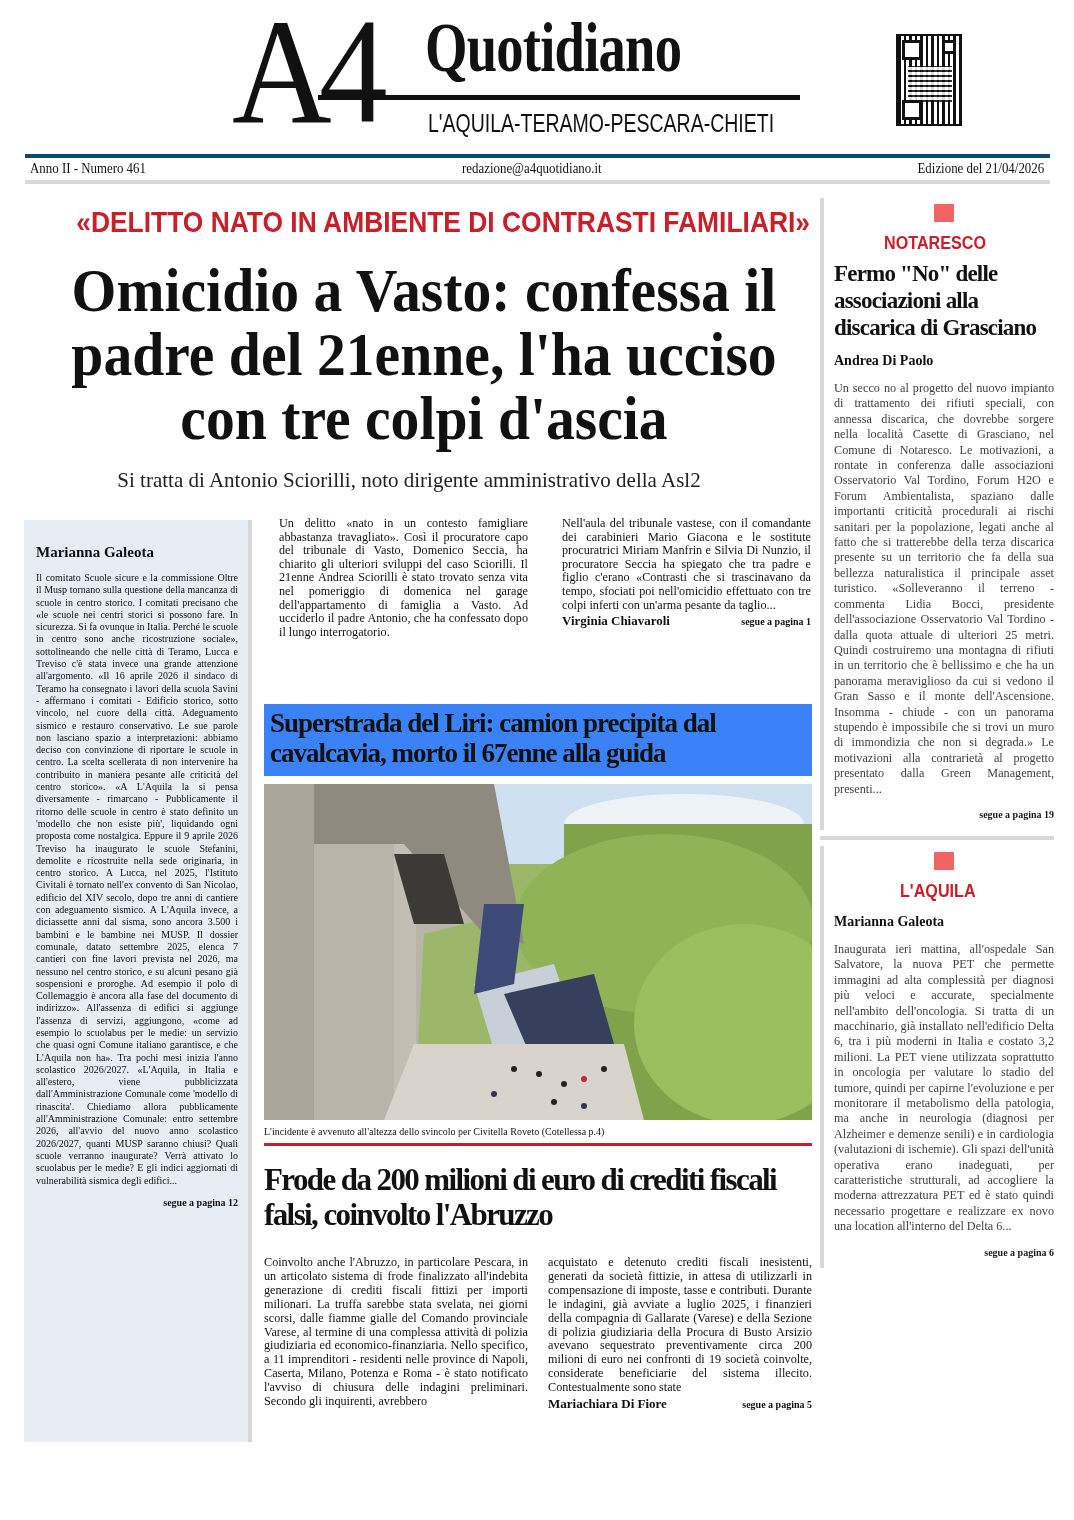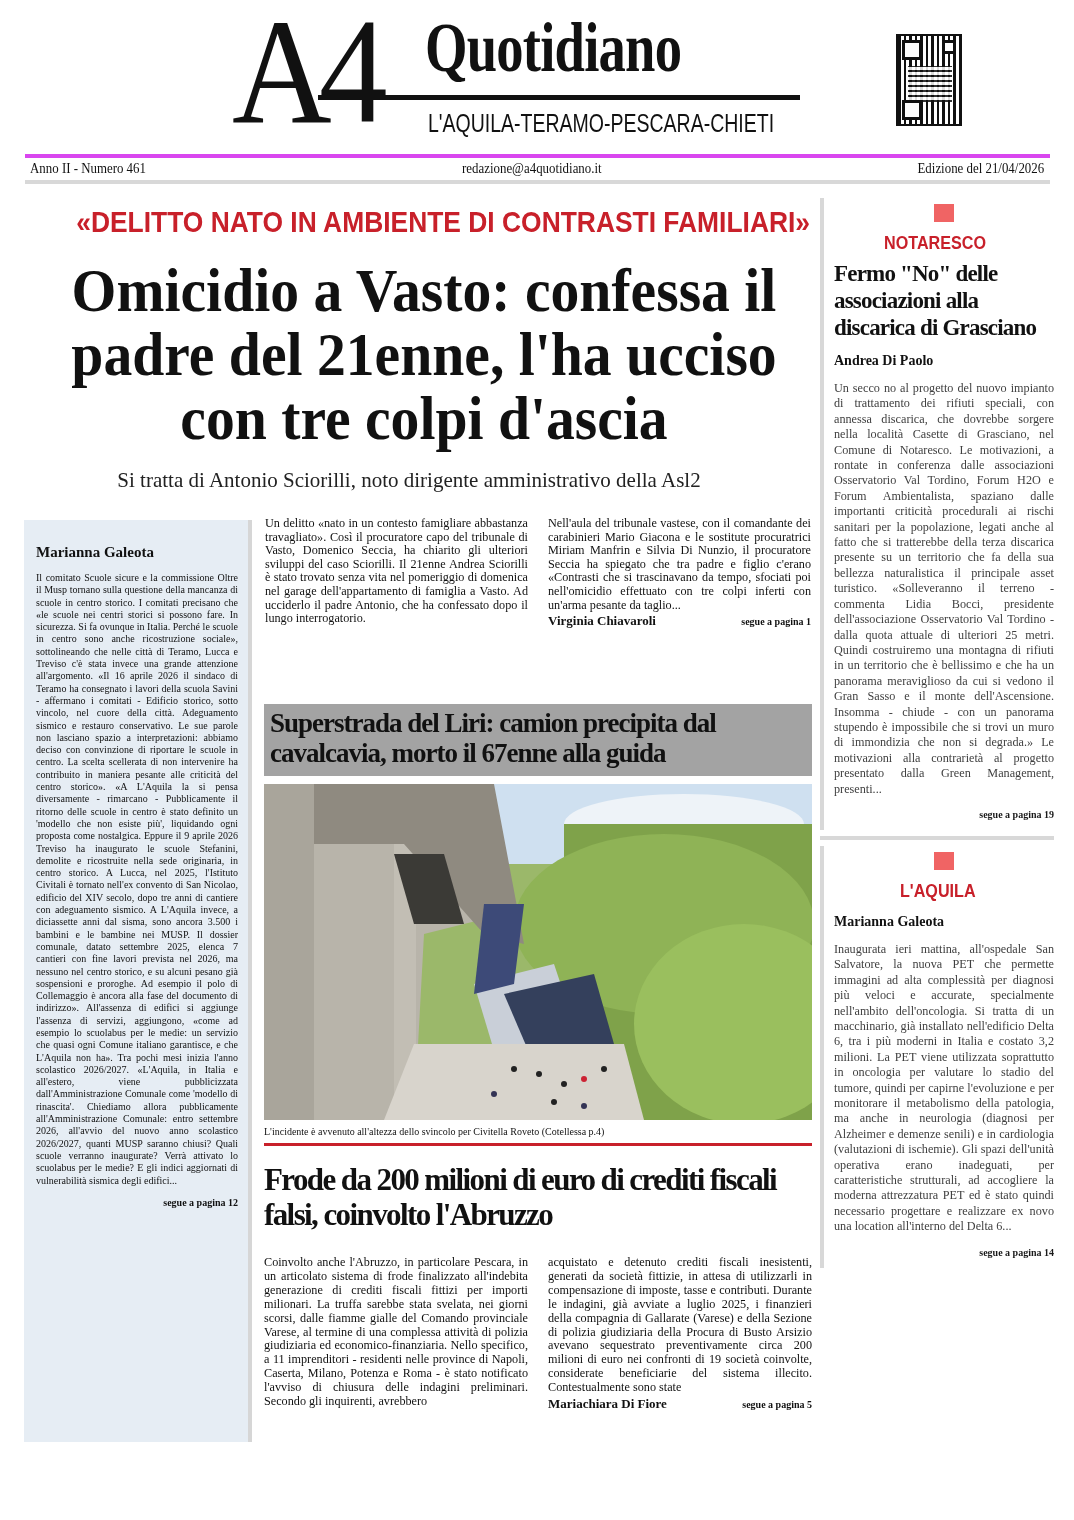--- a/index.html
+++ b/index.html
@@ -16,43 +16,43 @@
       repeating-linear-gradient(90deg, #111 0 3px, #fff 3px 6px, #111 6px 8px, #fff 8px 11px),
       #fff; }
   .qr::before, .qr::after { content: ""; position: absolute; width: 14px; height: 14px; border: 3px solid #111; background: #fff; }
   .qr::before { left: 4px; top: 4px; }
   .qr::after { left: 4px; bottom: 4px; }
   .qr .qr-corner { position: absolute; right: 4px; top: 4px; width: 14px; height: 14px; border: 3px solid #111; background: #fff; }
   .qr .qr-noise { position: absolute; left: 10px; top: 30px; width: 44px; height: 36px; background:
       repeating-linear-gradient(0deg, #111 0 2px, #fff 2px 5px),
       #fff; opacity: 0.85; }
 
-  .infobar { position: absolute; left: 25px; top: 154px; width: 1025px; height: 30px; border-top: 4px solid #d946ef; border-bottom: 4px solid #d8d8d8; display: flex; justify-content: space-between; align-items: center; font-family: "Liberation Serif", serif; font-size: 14px; color: #111; }
+  .infobar { position: absolute; left: 25px; top: 154px; width: 1025px; height: 30px; border-top: 4px solid #0c4a6e; border-bottom: 4px solid #d8d8d8; display: flex; justify-content: space-between; align-items: center; font-family: "Liberation Serif", serif; font-size: 14px; color: #111; }
   .infobar span { transform: scaleX(0.92); }
 
   
   .kicker { position: absolute; left: 30px; top: 202px; width: 770px; text-align: center; font-family: "Liberation Sans", sans-serif; font-weight: bold; font-size: 30px; line-height: 40px; color: #c8202a; transform: scaleX(0.88); transform-origin: center top; white-space: nowrap; }
   .lead-title { position: absolute; left: 24px; top: 258px; width: 800px; text-align: center; font-family: "Liberation Serif", serif; font-weight: bold; font-size: 62px; line-height: 64px; color: #111; transform: scaleX(0.93); transform-origin: center top; }
   .lead-sub { position: absolute; left: 24px; top: 466px; width: 770px; text-align: center; font-family: "Liberation Serif", serif; font-size: 21px; line-height: 28px; color: #222; }
 
   
   .leftcol { position: absolute; left: 24px; top: 520px; width: 228px; height: 922px; background: #e6edf4; border-right: 4px solid #d6d6d6; padding: 12px 10px 0 12px; }
   .leftcol h2 { font-family: "Liberation Serif", serif; font-weight: bold; font-size: 25px; line-height: 29px; letter-spacing: -1px; color: #111; }
   .byline { font-family: "Liberation Serif", serif; font-weight: bold; font-size: 15px; line-height: 20px; margin-top: 10px; color: #111; }
   .body-sm { font-family: "Liberation Serif", serif; font-size: 10px; line-height: 12.3px; text-align: justify; color: #111; margin-top: 10px; }
   .segue { font-family: "Liberation Serif", serif; font-weight: bold; font-size: 10px; text-align: right; margin-top: 10px; color: #111; }
 
   
   .lead-body { position: absolute; left: 265px; top: 517px; width: 546px; display: flex; gap: 20px; }
-  .lead-body .col { width: 263px; font-family: "Liberation Serif", serif; font-size: 12.2px; line-height: 13.6px; text-align: justify; color: #111; }
+  .lead-body .col { width: 263px; font-family: "Liberation Serif", serif; font-size: 12.2px; line-height: 13.6px; text-align: justify; color: #111; margin-left: 14px; }
   .col-foot { display: flex; justify-content: space-between; align-items: baseline; margin-top: 2px; }
   .col-foot .author { font-weight: bold; font-size: 13px; }
   .col-foot .seg { font-weight: bold; font-size: 10px; }
 
-  .liri-box { position: absolute; left: 264px; top: 704px; width: 548px; height: 72px; background: #a3a3a3; padding: 4px 6px; }
+  .liri-box { position: absolute; left: 264px; top: 704px; width: 548px; height: 72px; background: #3b82f6; padding: 4px 6px; }
   .liri-box h2 { font-family: "Liberation Serif", serif; font-weight: bold; font-size: 27px; line-height: 30px; letter-spacing: -1px; color: #111; }
 
   .photo { position: absolute; left: 264px; top: 784px; width: 548px; height: 336px; overflow: hidden; background: #8fae5a; }
   .photo svg { width: 100%; height: 100%; display: block; }
   .caption { position: absolute; left: 264px; top: 1124px; width: 548px; font-family: "Liberation Serif", serif; font-size: 10px; line-height: 16px; color: #111; padding-bottom: 3px; border-bottom: 3px solid #c8202a; white-space: nowrap; }
 
   .frode-title { position: absolute; left: 264px; top: 1162px; width: 548px; font-family: "Liberation Serif", serif; font-weight: bold; font-size: 31px; line-height: 35px; letter-spacing: -1.6px; color: #111; }
   .frode-body { position: absolute; left: 264px; top: 1256px; width: 548px; display: flex; gap: 20px; }
   .frode-body .col { width: 264px; font-family: "Liberation Serif", serif; font-size: 12.2px; line-height: 13.9px; text-align: justify; color: #111; }
 
@@ -165,15 +165,15 @@
     <div class="rc-seg">segue a pagina 19</div>
   </article>
   <div class="rc-divider"></div>
   <article class="rc-article">
     <div class="section-tag">
       <span class="sq"></span>
       <span class="lbl">L'AQUILA</span>
     </div>
     <div class="byline">Marianna Galeota</div>
     <p class="rc-body">Inaugurata ieri mattina, all'ospedale San Salvatore, la nuova PET che permette immagini ad alta complessità per diagnosi più veloci e accurate, specialmente nell'ambito dell'oncologia. Si tratta di un macchinario, già installato nell'edificio Delta 6, tra i più moderni in Italia e costato 3,2 milioni. La PET viene utilizzata soprattutto in oncologia per valutare lo stadio del tumore, quindi per capirne l'evoluzione e per monitorare il metabolismo della patologia, ma anche in neurologia (diagnosi per Alzheimer e demenze senili) e in cardiologia (valutazioni di ischemie). Gli spazi dell'unità operativa erano inadeguati, per caratteristiche strutturali, ad accogliere la moderna attrezzatura PET ed è stato quindi necessario progettare e realizzare ex novo una location all'interno del Delta 6...</p>
-    <div class="rc-seg">segue a pagina 14</div>
+    <div class="rc-seg">segue a pagina 6</div>
   </article>
 </aside>
 
 </body></html>

